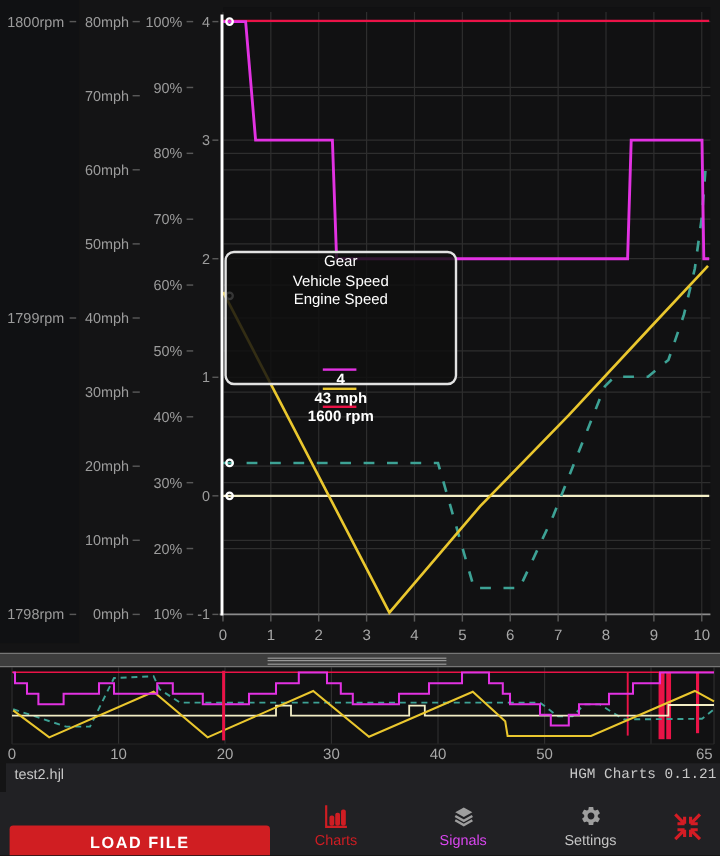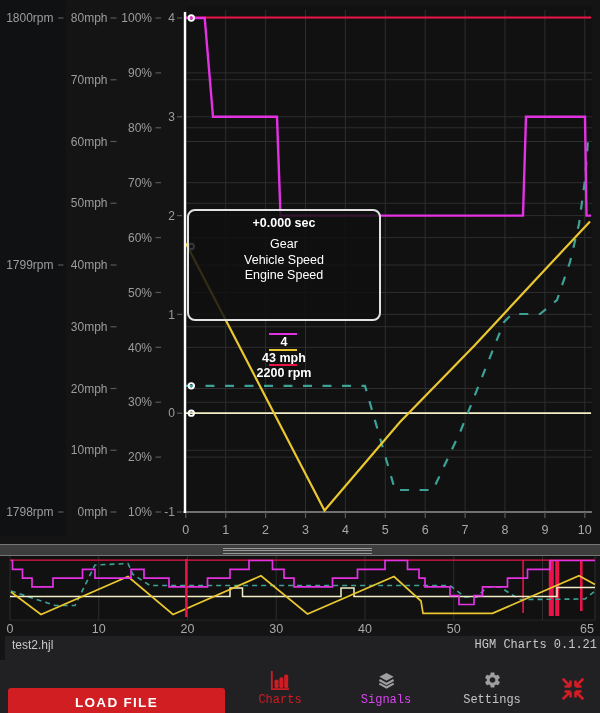--- a/index.html
+++ b/index.html
@@ -12,21 +12,21 @@
 #sb{position:absolute;left:0;top:543.5px;width:600px;height:12px;background:#3d3d3d;border-top:1px solid #767676;border-bottom:1px solid #767676;box-sizing:border-box;}
 #sbt{position:absolute;left:223px;top:1.5px;width:149px;height:9px;}
 #sbt div{height:1px;background:#989898;margin-top:1.6px;}
 #status{position:absolute;left:5px;top:636px;width:600px;height:24px;background:#212124;color:#c8c8c8;font-size:12px;}
 #fname{position:absolute;left:7px;top:2px;}
 #fver{position:absolute;right:8px;top:2px;font-family:Liberation Mono, monospace;}
 #footer{position:absolute;left:0;top:660px;width:600px;height:53px;background:#212124;}
 #loadbtn{position:absolute;left:8px;top:12px;width:217px;height:30px;background:#d01e22;border-radius:3px;color:#fff;font-size:13.5px;letter-spacing:1.3px;font-weight:bold;text-align:center;line-height:30px;margin-top:16px;}
 .nav{position:absolute;top:10px;width:80px;text-align:center;}
 .nav .ic{height:21px;}
-.nav .nl{font-size:12px;margin-top:2px;font-family:Liberation Mono, monospace;}
+.nav .nl{font-size:12px;margin-top:2px;}
 </style></head><body>
 <div id="app">
 <svg id="bg" width="600" height="713" xmlns="http://www.w3.org/2000/svg">
 <rect x="0" y="0" width="600" height="636" fill="#141415"></rect>
 <rect x="0" y="0" width="66" height="536" fill="#101113"></rect>
 <rect x="186" y="6" width="406" height="507" fill="#111112"></rect>
 <rect x="9" y="556" width="586" height="64" fill="#111112"></rect>
 <line x1="186" y1="18.0" x2="592" y2="18.0" stroke="#2e2e2e" stroke-width="1"></line>
 <line x1="186" y1="72.89" x2="592" y2="72.89" stroke="#2e2e2e" stroke-width="1"></line>
 <line x1="186" y1="79.75" x2="592" y2="79.75" stroke="#2e2e2e" stroke-width="1"></line>
@@ -169,35 +169,34 @@
 <rect x="185.1" y="559" width="2.4" height="58" fill="#ea1347"></rect>
 <text x="10.0" y="632.5" fill="#a8a8a8" font-size="12.5" text-anchor="middle">0</text>
 <text x="98.8" y="632.5" fill="#a8a8a8" font-size="12.5" text-anchor="middle">10</text>
 <text x="187.5" y="632.5" fill="#a8a8a8" font-size="12.5" text-anchor="middle">20</text>
 <text x="276.2" y="632.5" fill="#a8a8a8" font-size="12.5" text-anchor="middle">30</text>
 <text x="365.0" y="632.5" fill="#a8a8a8" font-size="12.5" text-anchor="middle">40</text>
 <text x="453.8" y="632.5" fill="#a8a8a8" font-size="12.5" text-anchor="middle">50</text>
 <text x="586.9" y="632.5" fill="#a8a8a8" font-size="12.5" text-anchor="middle">65</text>
 </svg>
 <div id="tip">
-  <div class="tt">+0.000 sec</div>
   <div class="r">
         <span class="l">Gear</span>
         <span class="s" style="border-top:2.6px solid #e232e2"></span>
         <span class="v">4</span>
       </div>
   <div class="r">
         <span class="l">Vehicle Speed</span>
         <span class="s" style="border-top:2.6px solid #eac72e"></span>
         <span class="v">43 mph</span>
       </div>
   <div class="r">
         <span class="l">Engine Speed</span>
         <span class="s" style="border-top:2.6px solid #ea1347"></span>
-        <span class="v">2200 rpm</span>
+        <span class="v">1600 rpm</span>
       </div>
 </div>
 <div id="sb">
       <div id="sbt">
         <div></div>
         <div></div>
         <div></div>
       </div>
     </div>
 <div id="status">

